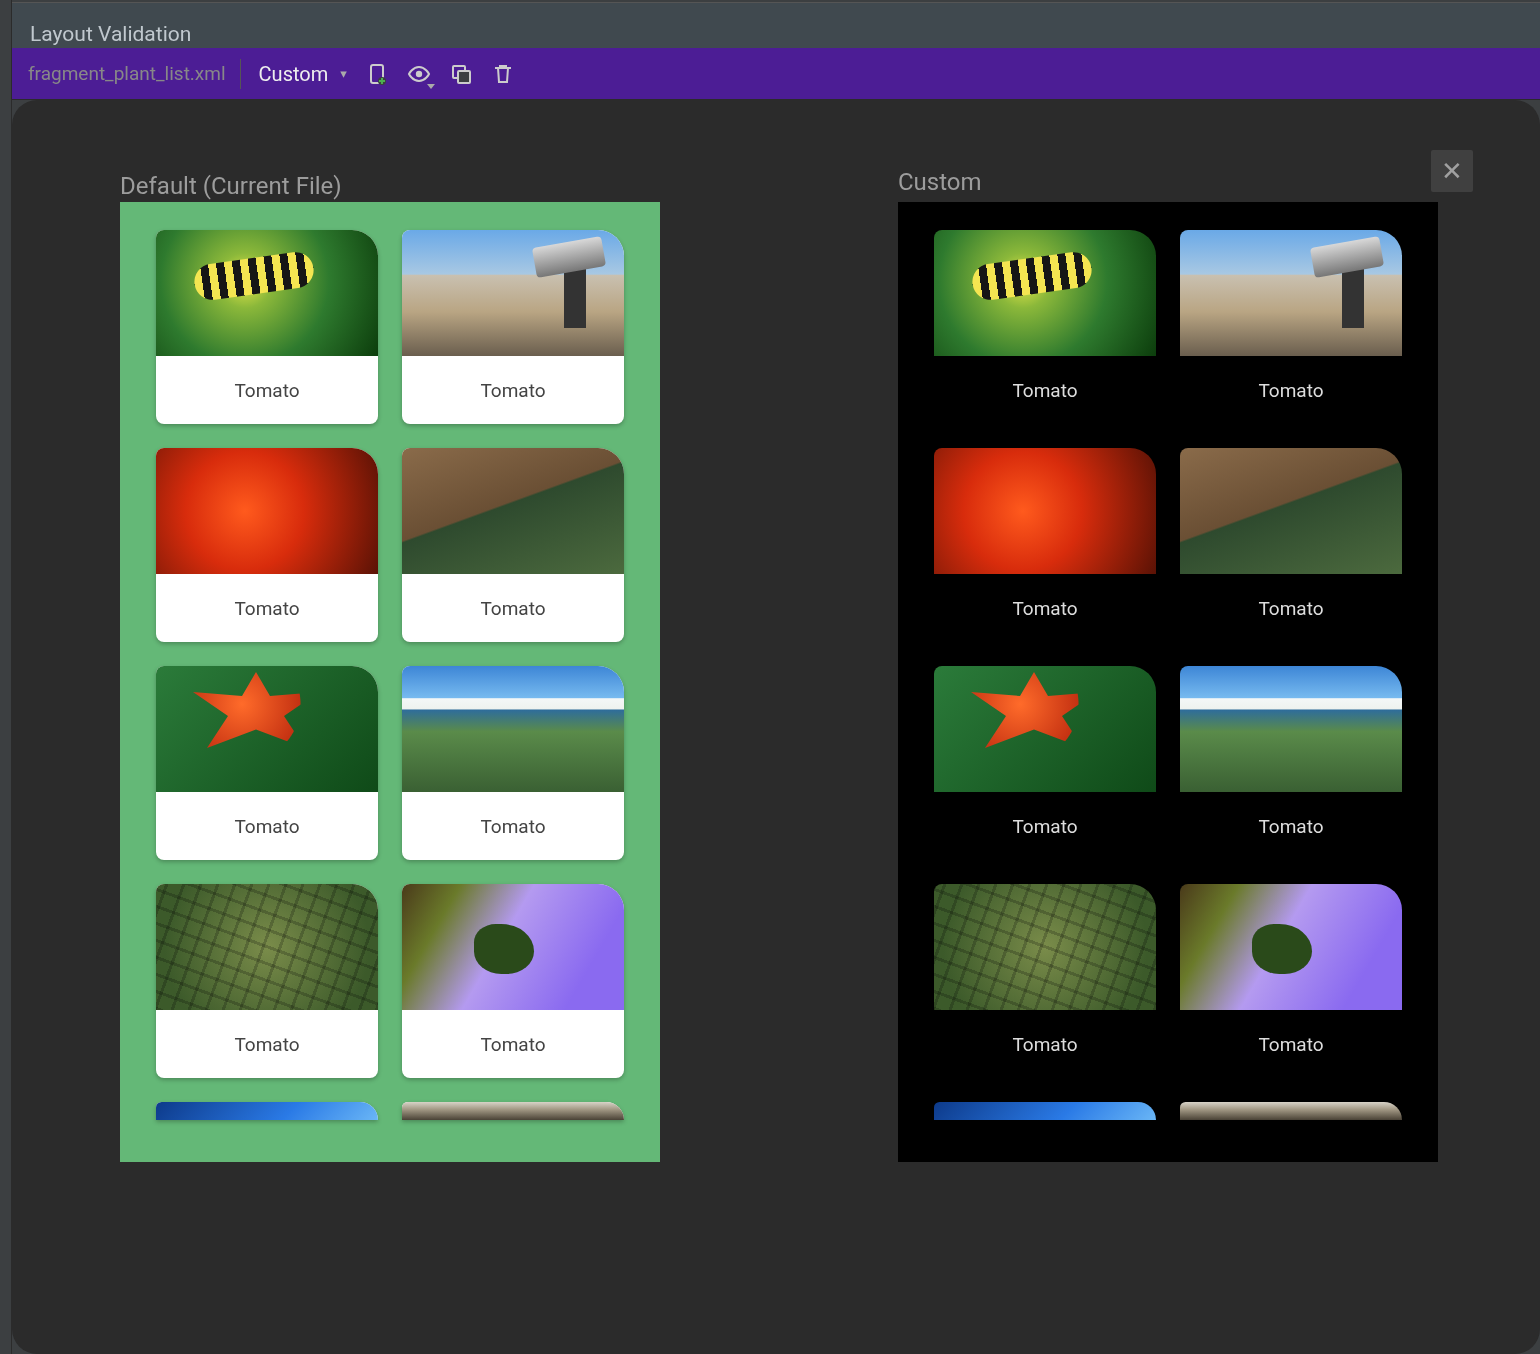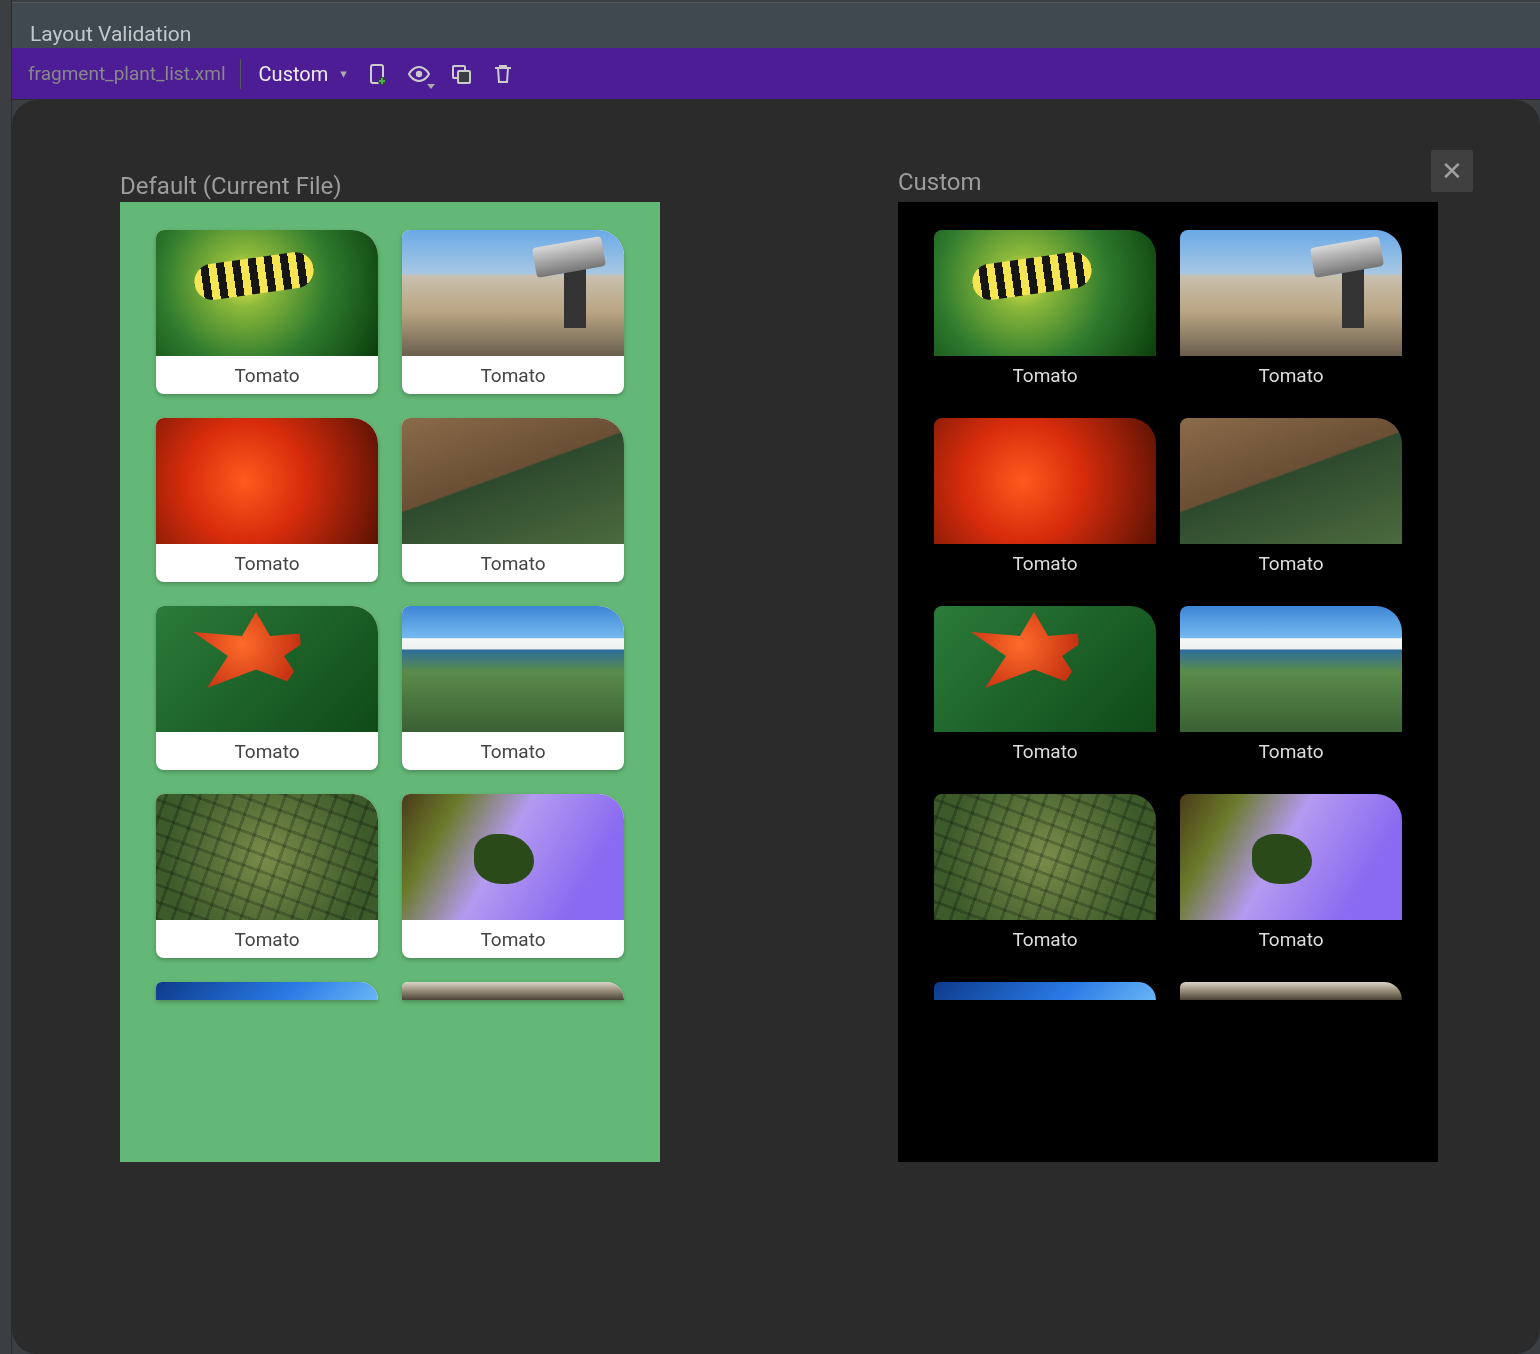--- a/index.html
+++ b/index.html
@@ -129,21 +129,21 @@
     left: 886px; top: 102px;
     background: #000000;
     display: flex;
     flex-wrap: wrap;
     align-content: flex-start;
     gap: 24px;
     padding: 28px 28px 0 36px;
   }
   .card {
     width: 222px;
-    height: 164px;
+    height: 194px;
     border-radius: 8px 26px 8px 8px;
     overflow: hidden;
     display: flex;
     flex-direction: column;
     box-shadow: 0 2px 4px rgba(0,0,0,.25);
   }
   .card.partial { height: 18px; border-radius: 8px 26px 0 0; }
   .card .img {
     flex: 0 0 126px;
     width: 100%;

